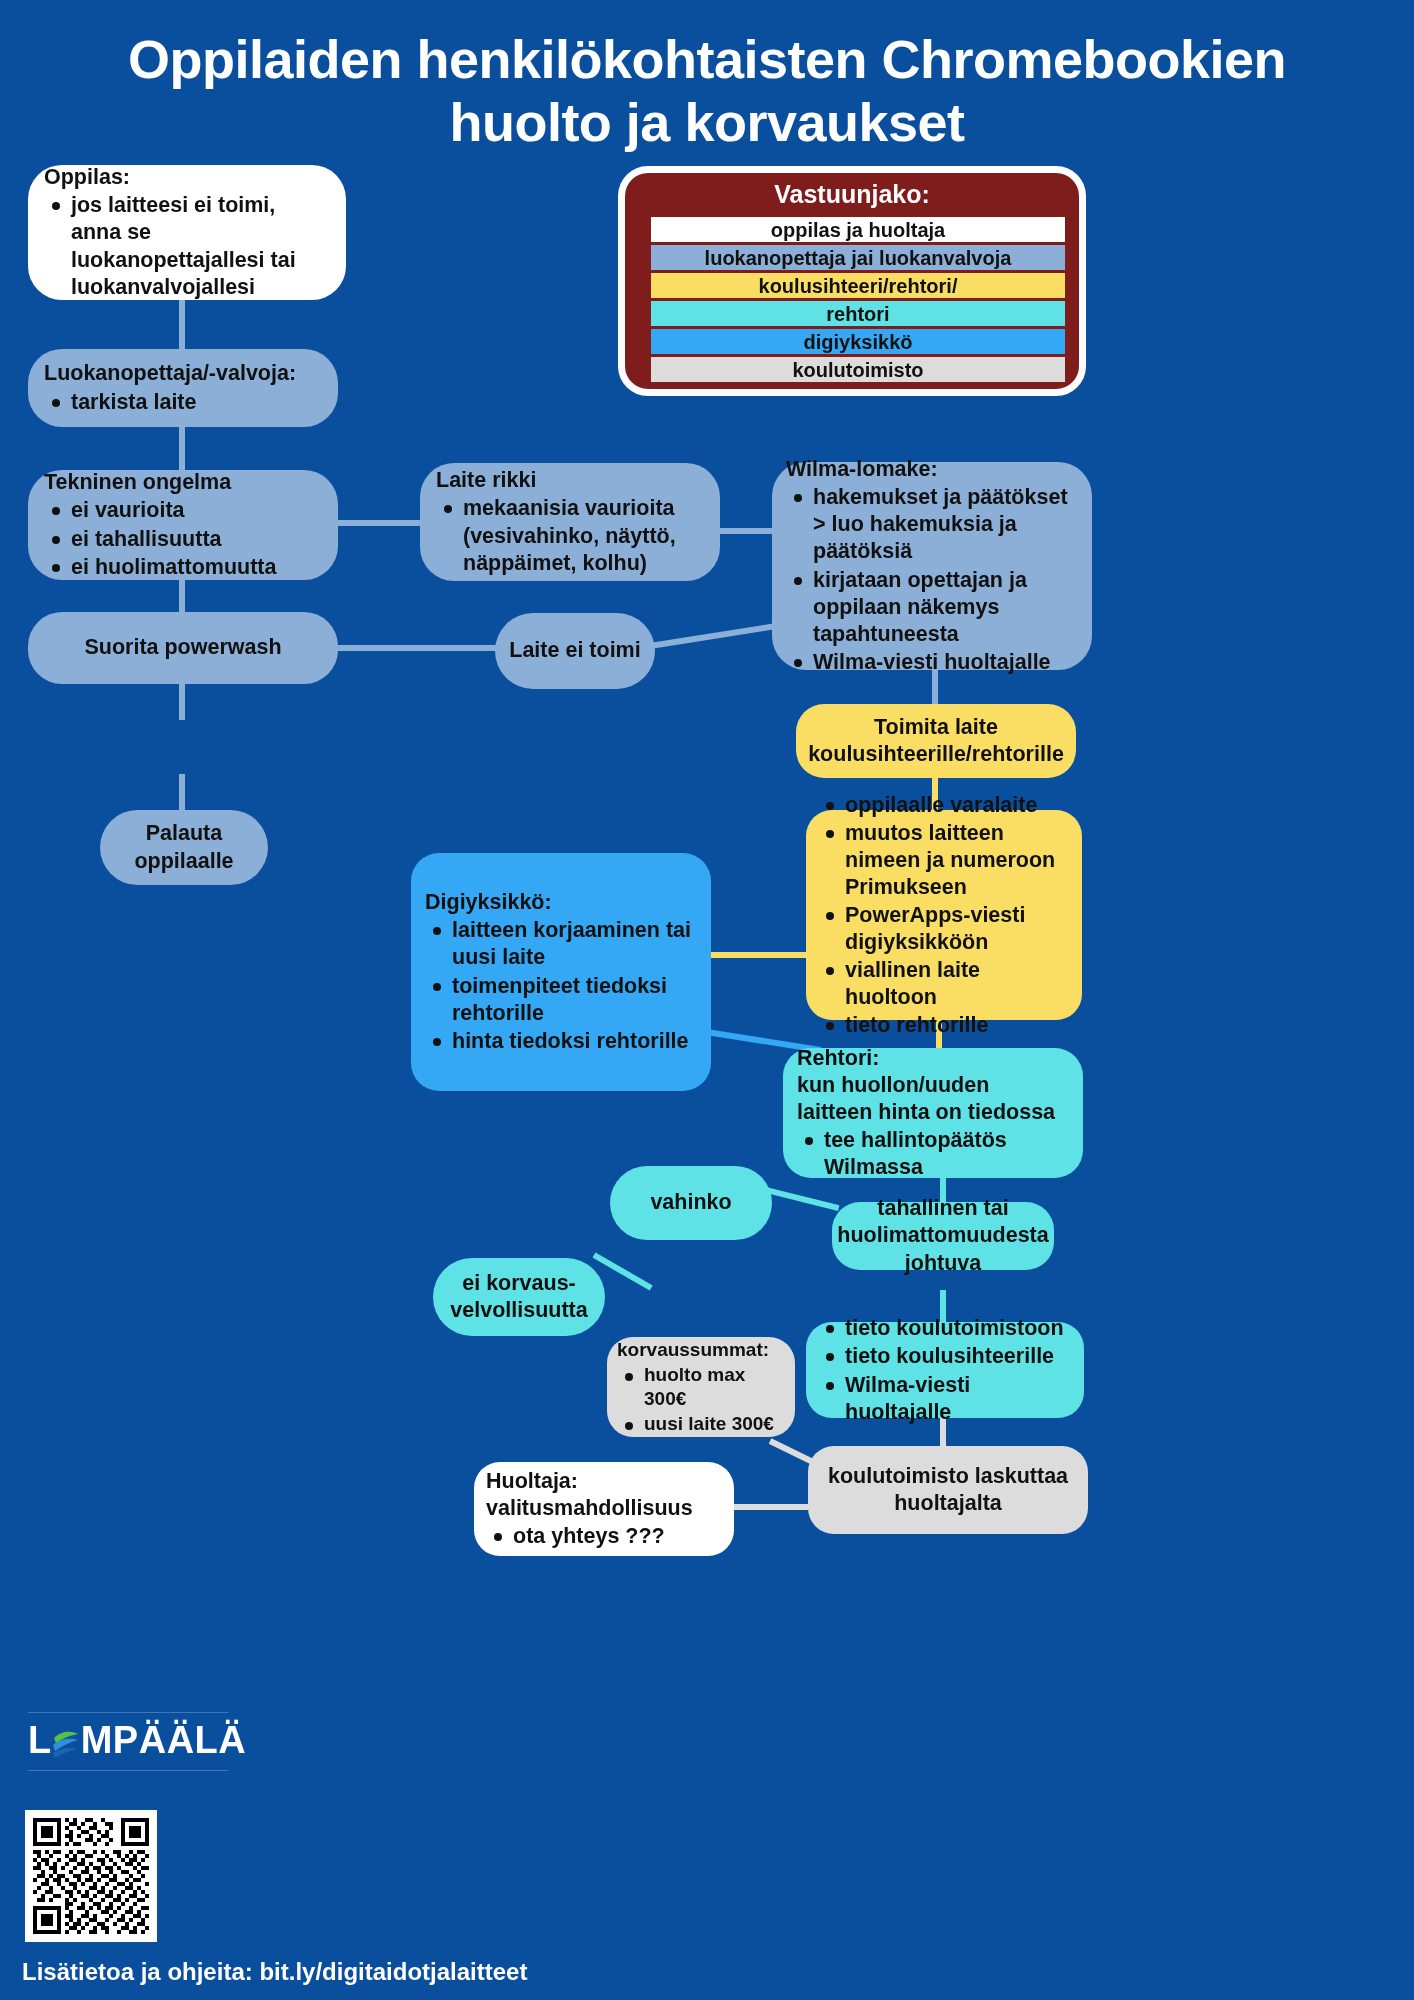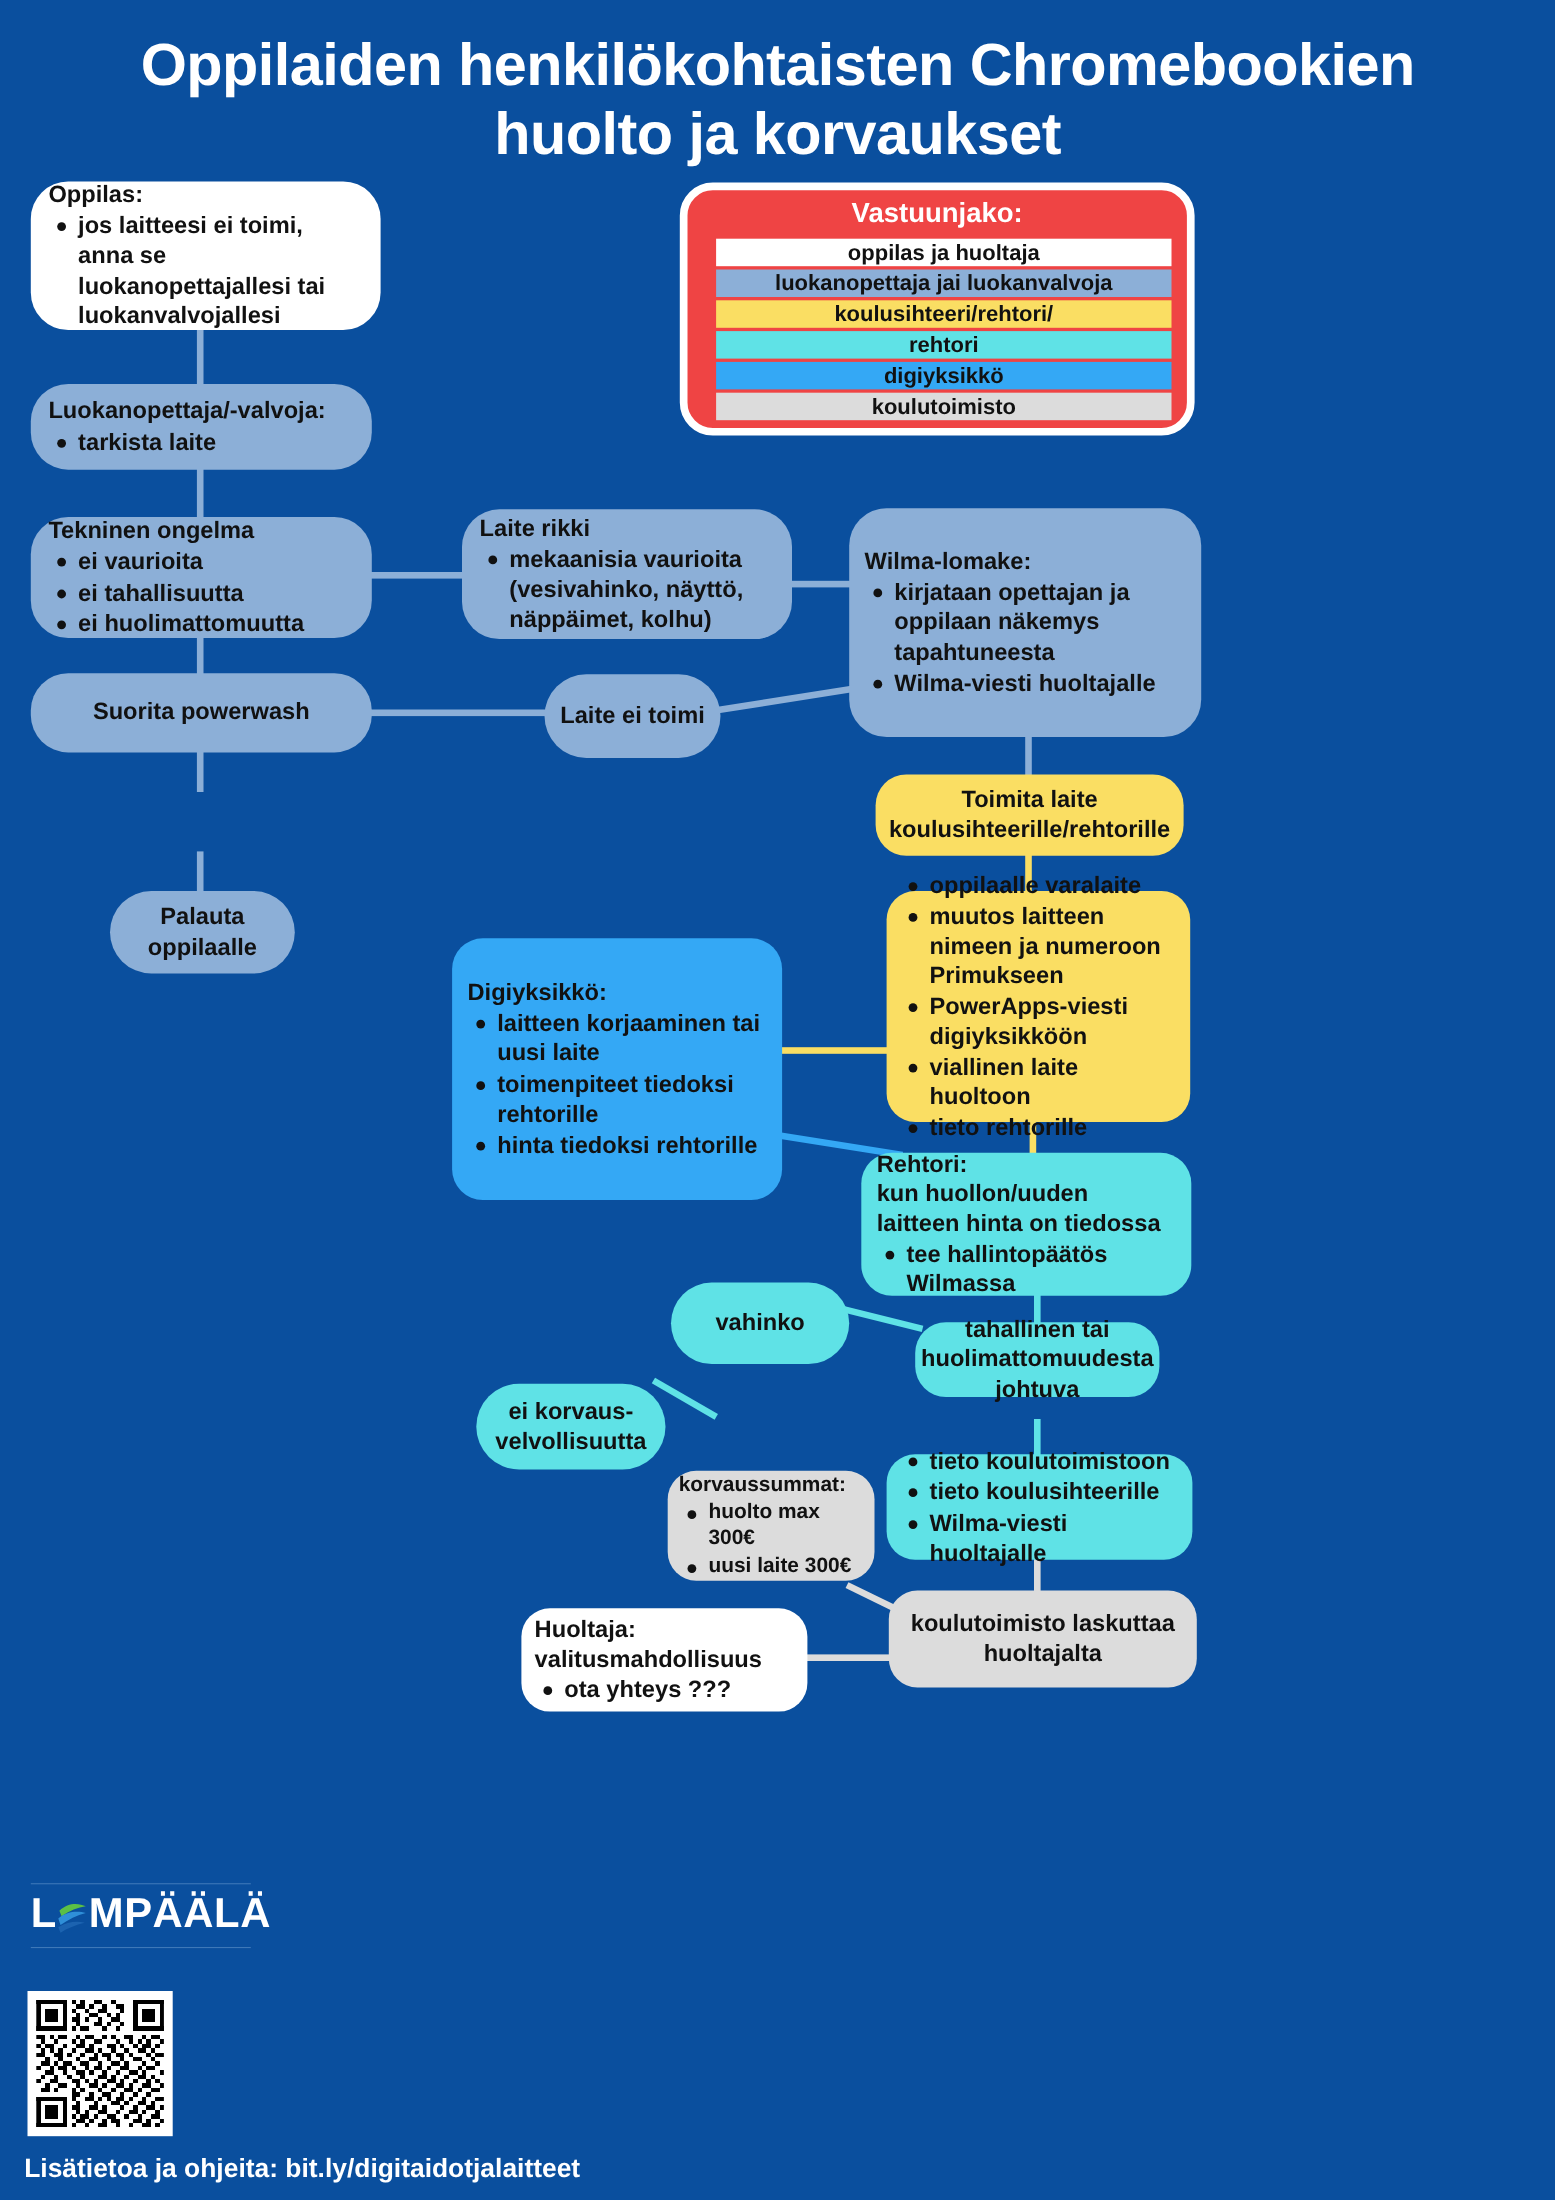--- a/index.html
+++ b/index.html
@@ -60,21 +60,21 @@
   
   .conn { position: absolute; z-index: 1; transform-origin: 0 50%; }
 
   
   .legend-box {
     position: absolute;
     left: 618px; top: 166px;
     width: 468px; height: 230px;
     border: 7px solid #ffffff;
     border-radius: 30px;
-    background: #ef4444;
+    background: #7f1d1d;
     z-index: 6;
   }
   .legend-title {
     text-align: center;
     color: #ffffff;
     font-size: 25px;
     font-weight: bold;
     margin-top: 7px;
   }
   .legend-rows { margin: 8px 14px 0 26px; }
@@ -206,20 +206,21 @@
   <div class="node n-steel" style="left:420px; top:463px; width:300px; height:118px; padding:9px 16px;">
     <span class="hdr">Laite rikki</span>
     <ul>
       <li>mekaanisia vaurioita (vesivahinko, näyttö, näppäimet, kolhu)</li>
     </ul>
   </div>
 
   <div class="node n-steel" style="left:772px; top:462px; width:320px; height:208px; padding:10px 14px;">
     <span class="hdr">Wilma-lomake:</span>
     <ul>
+      <li>hakemukset ja päätökset &gt; luo hakemuksia ja päätöksiä</li>
       <li>kirjataan opettajan ja oppilaan näkemys tapahtuneesta</li>
       <li>Wilma-viesti huoltajalle</li>
     </ul>
   </div>
 
   <div class="node n-steel center" style="left:28px; top:612px; width:310px; height:72px; padding:8px 14px;">
     <span>Suorita powerwash</span>
   </div>
 
   <div class="node n-steel center" style="left:495px; top:613px; width:160px; height:76px; padding:8px 10px; border-radius:60px;">

